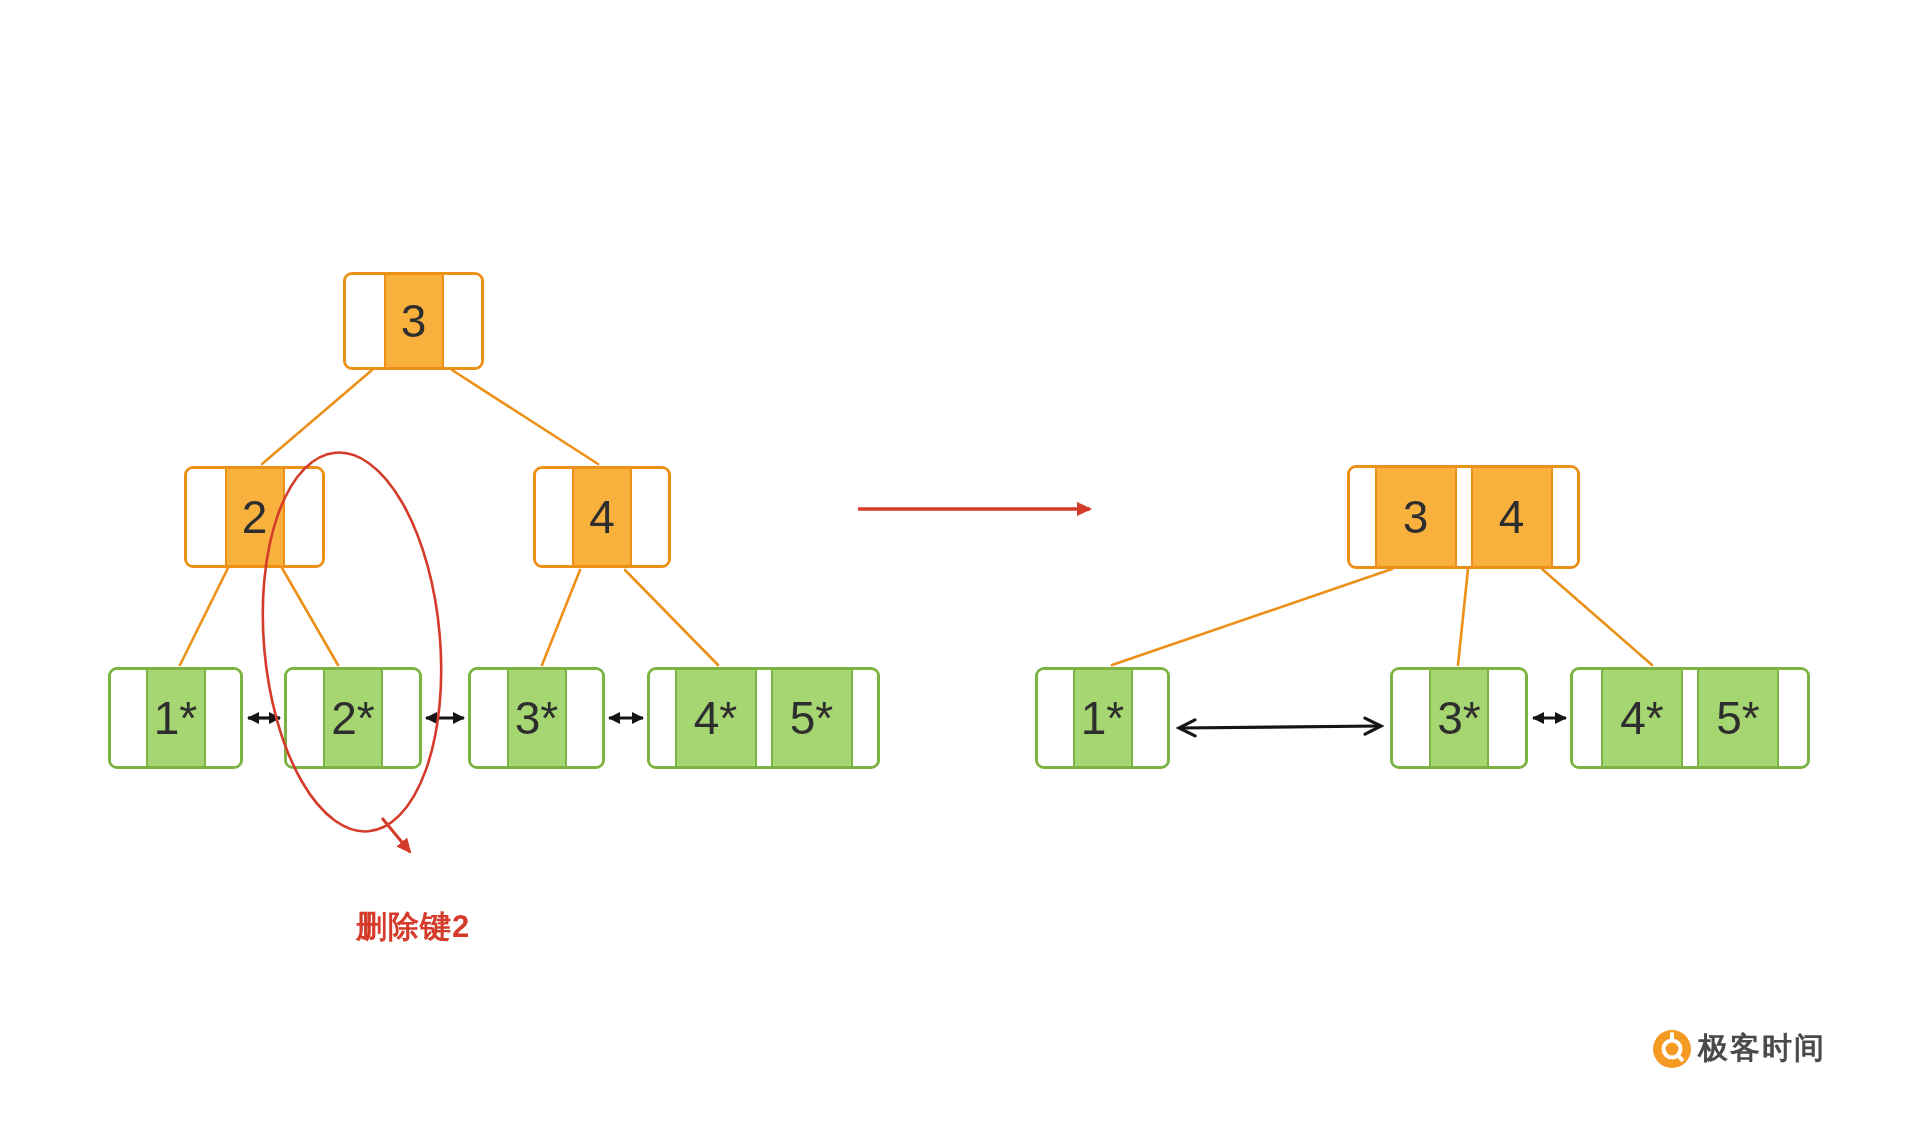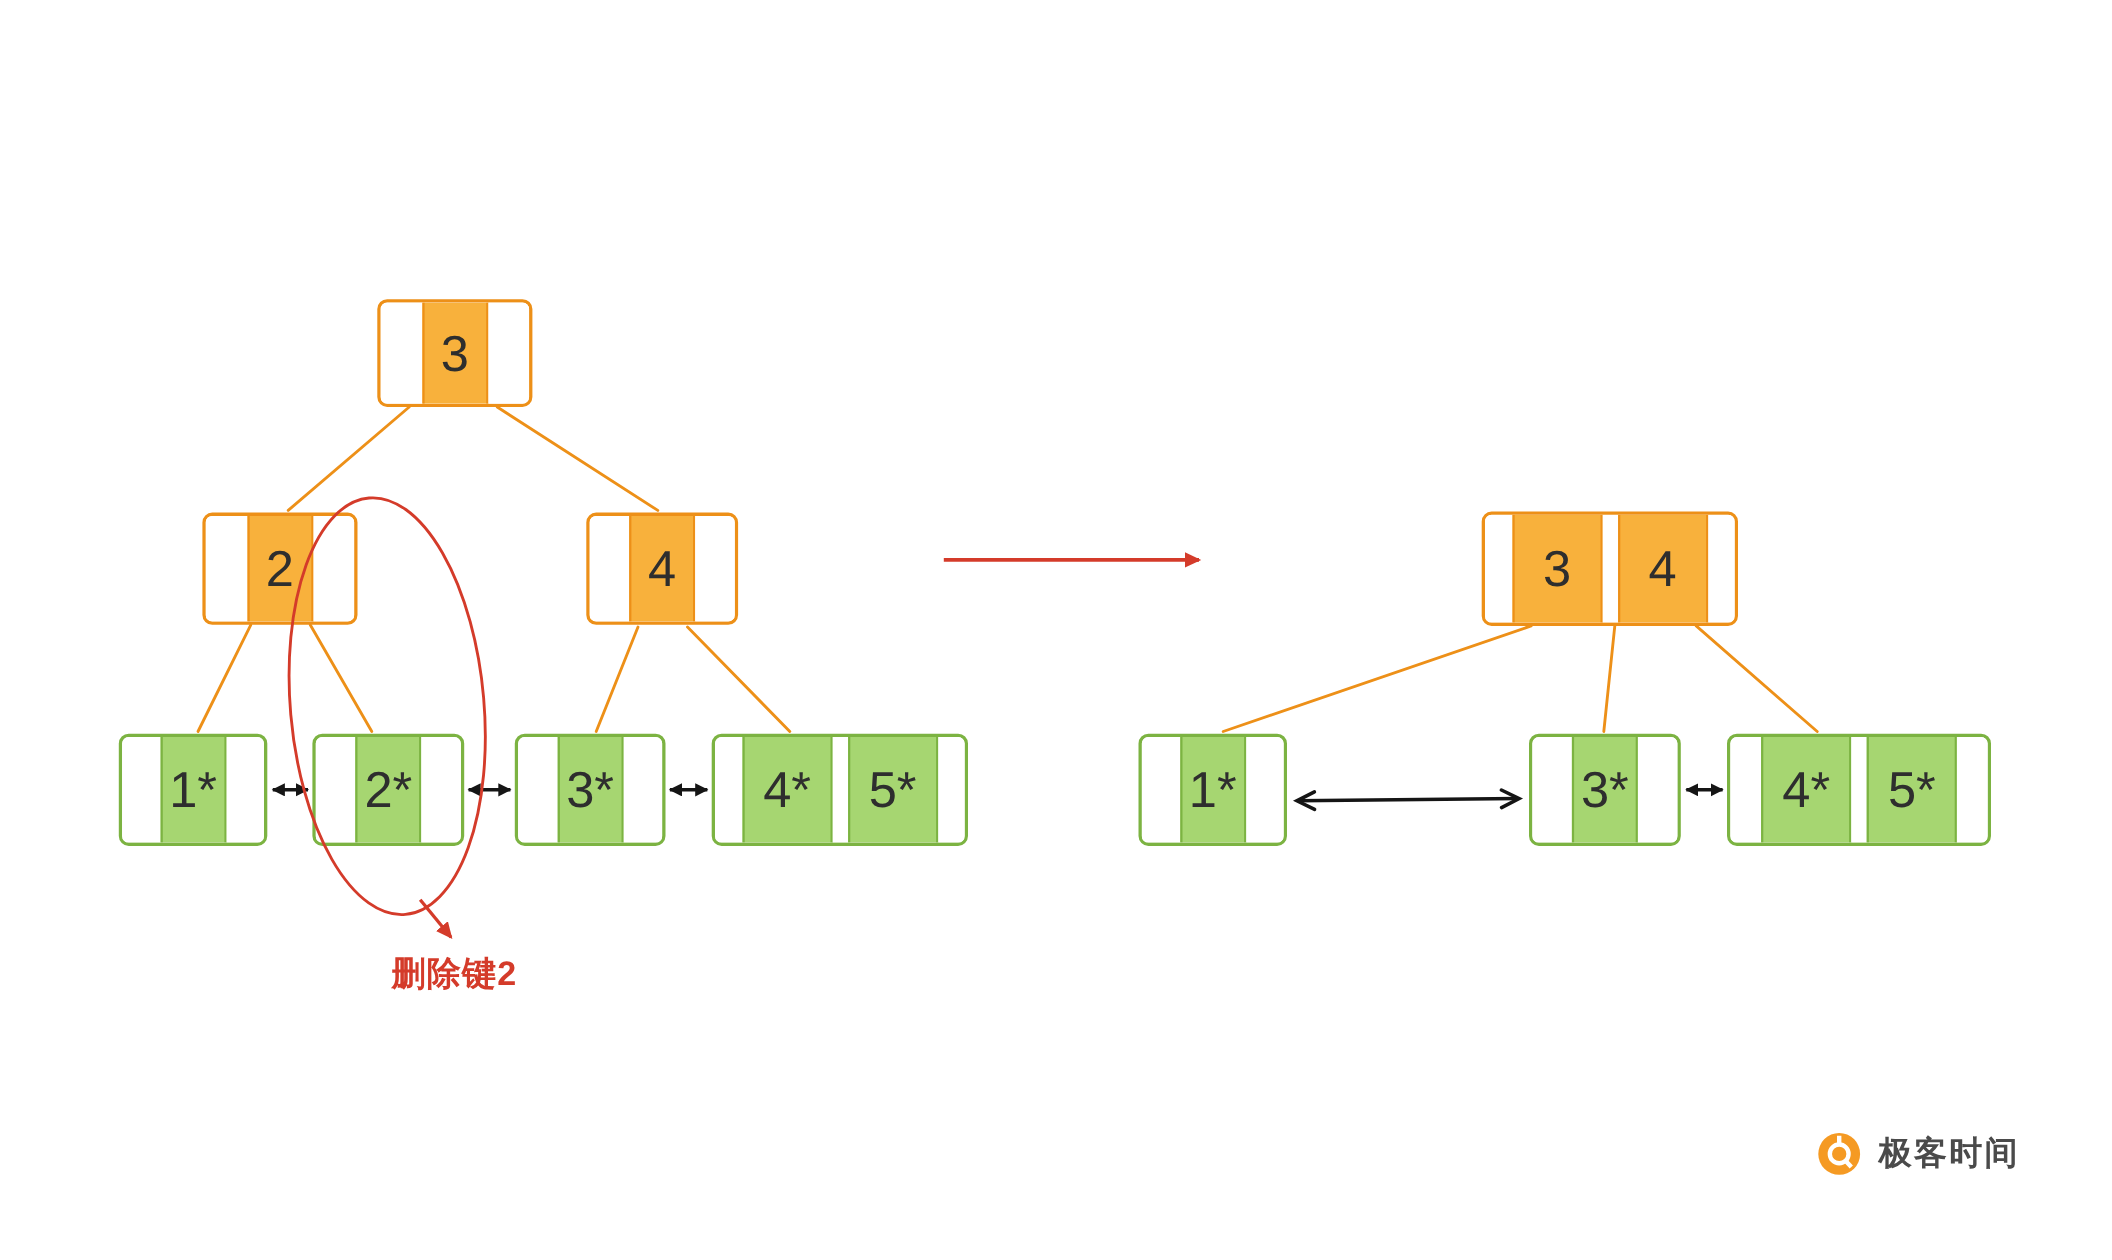--- a/index.html
+++ b/index.html
@@ -45,30 +45,30 @@
     flex:0 0 60px;
     display:flex;align-items:center;justify-content:center;
     font-size:46px;line-height:1;color:var(--ink);
   }
   .key.wide{flex:0 0 82px;}
   .node.orange .key{background:var(--of);border-left:2px solid var(--ob);border-right:2px solid var(--ob);}
   .node.green  .key{background:var(--gf);border-left:2px solid var(--gb);border-right:2px solid var(--gb);}
 
   
   .annotation{
-    position:absolute;left:356px;top:864px;
+    position:absolute;left:356px;top:906px;
     color:var(--red);
     font-size:31px;font-weight:600;
     z-index:4;letter-spacing:1px;
   }
 
   
   .logo{
     position:absolute;left:1652px;top:1028px;
-    display:flex;align-items:center;gap:16px;
+    display:flex;align-items:center;gap:6px;
     z-index:4;
   }
   .logo-text{
     font-size:30px;color:#4A4A4A;font-weight:600;letter-spacing:2px;
   }
 </style>
 </head>
 <body>
 
 <div class="canvas">

